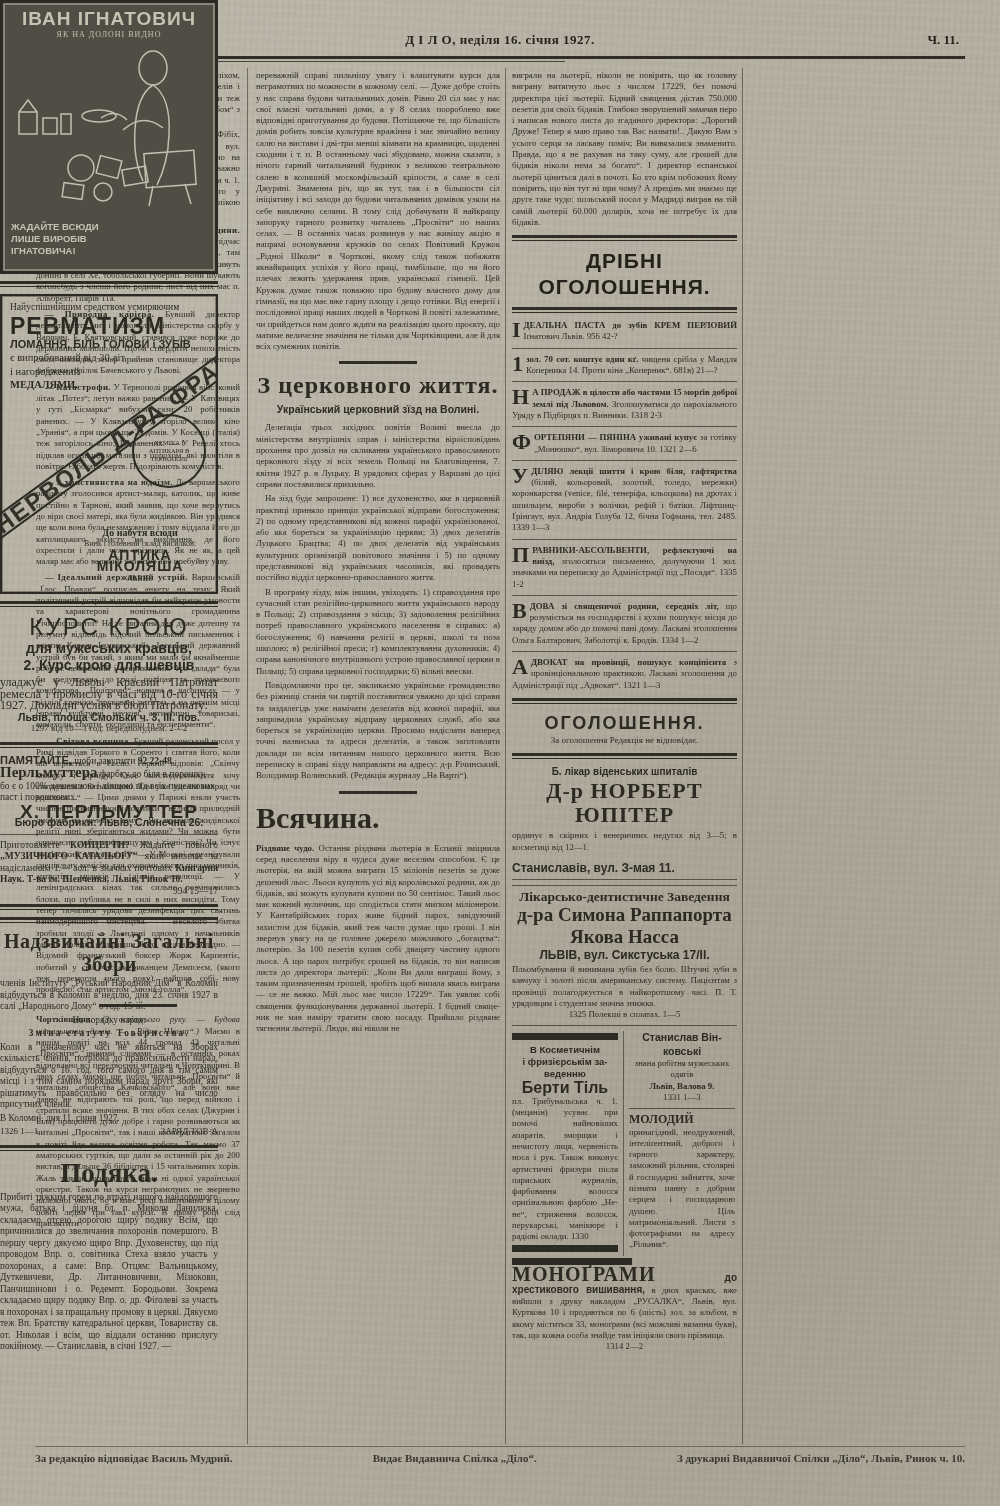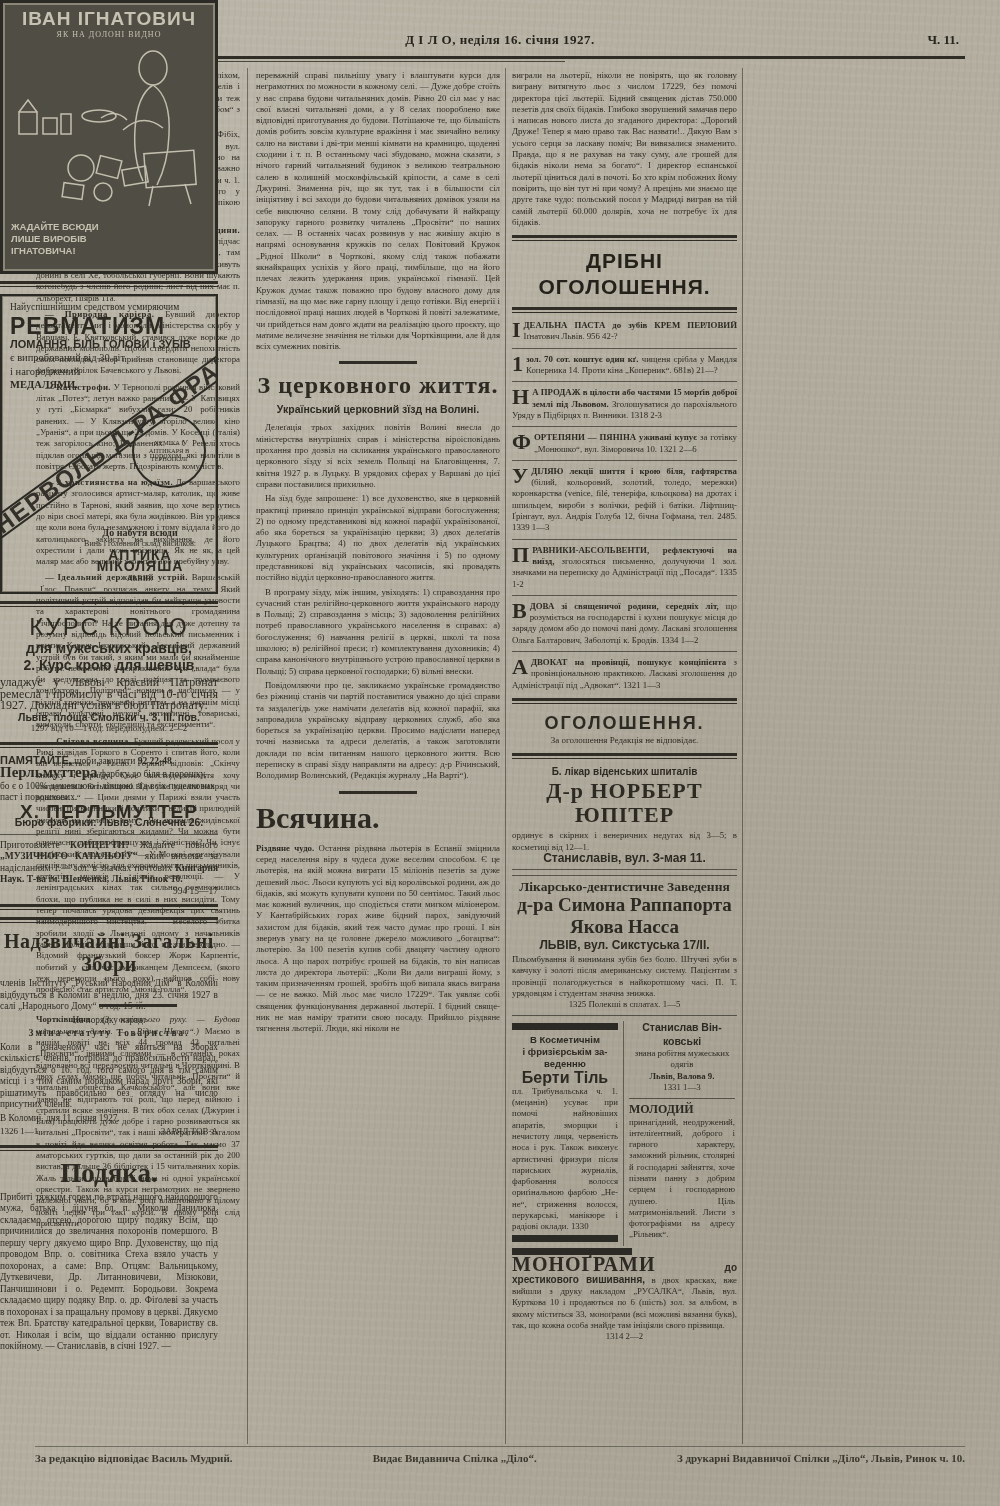--- a/index.html
+++ b/index.html
@@ -40,21 +40,21 @@
   .h-church{font-size:24px;font-weight:bold;text-align:center;line-height:28px;margin:2px 0 4px;letter-spacing:1px;}
   .subh{font-family:"Liberation Sans",sans-serif;font-weight:bold;text-align:center;font-size:10.5px;line-height:13px;margin:0 0 6px;}
   .h-vsia{font-size:30px;font-weight:bold;text-align:left;line-height:34px;margin:4px 0 8px;}
   .h-dribni{font-family:"Liberation Sans",sans-serif;font-weight:bold;font-size:21px;text-align:center;letter-spacing:1px;line-height:26px;margin:4px 0 2px;color:#23211a;}
   .h-oholo{font-family:"Liberation Sans",sans-serif;font-weight:bold;font-size:18px;text-align:center;letter-spacing:2px;line-height:24px;margin:3px 0 0;}
   .note{text-align:center;font-size:9px;margin:0 0 2px;}
   .cad{margin:1px 0 2px;text-indent:0;}
   .dc{float:left;font-size:22px;line-height:19px;font-weight:bold;margin:0 3px 0 0;}
   .jup .s1{font-family:"Liberation Sans",sans-serif;font-weight:bold;font-size:10px;text-align:center;margin:2px 0;}
   .jup .s2{font-size:22px;font-weight:bold;text-align:center;line-height:24px;margin:0 0 3px;letter-spacing:1px;}
-  .jup .s4{font-family:"Liberation Sans",sans-serif;font-weight:bold;font-size:12px;text-align:center;margin:0 0 3px;}
+  .jup .s4{font-family:"Liberation Sans",sans-serif;font-weight:bold;font-size:12px;margin:10px 0 3px;}
   .han .nm{font-size:19px;font-weight:bold;}
   .dental .l1{font-weight:bold;font-size:13.5px;text-align:center;margin:1px 0;}
   .dental .l2{font-size:19px;font-weight:bold;text-align:center;line-height:22px;}
   .dental .l4{font-family:"Liberation Sans",sans-serif;font-weight:bold;font-size:12px;text-align:center;margin:2px 0 3px;}
   .subcols{display:flex;margin-top:4px;}
   .subcols .sc{width:106px;}
   .subcols .scl{margin-right:5px;border-right:1px solid rgba(47,45,38,.6);padding-right:5px;}
   .blackbar{height:7px;background:#2c2a24;margin:2px 0 4px;}
   .berta-h{font-family:"Liberation Sans",sans-serif;font-weight:bold;font-size:9.5px;text-align:center;line-height:12px;}
   .berta-n{font-family:"Liberation Sans",sans-serif;font-weight:bold;font-size:16px;text-align:center;margin:2px 0;}

